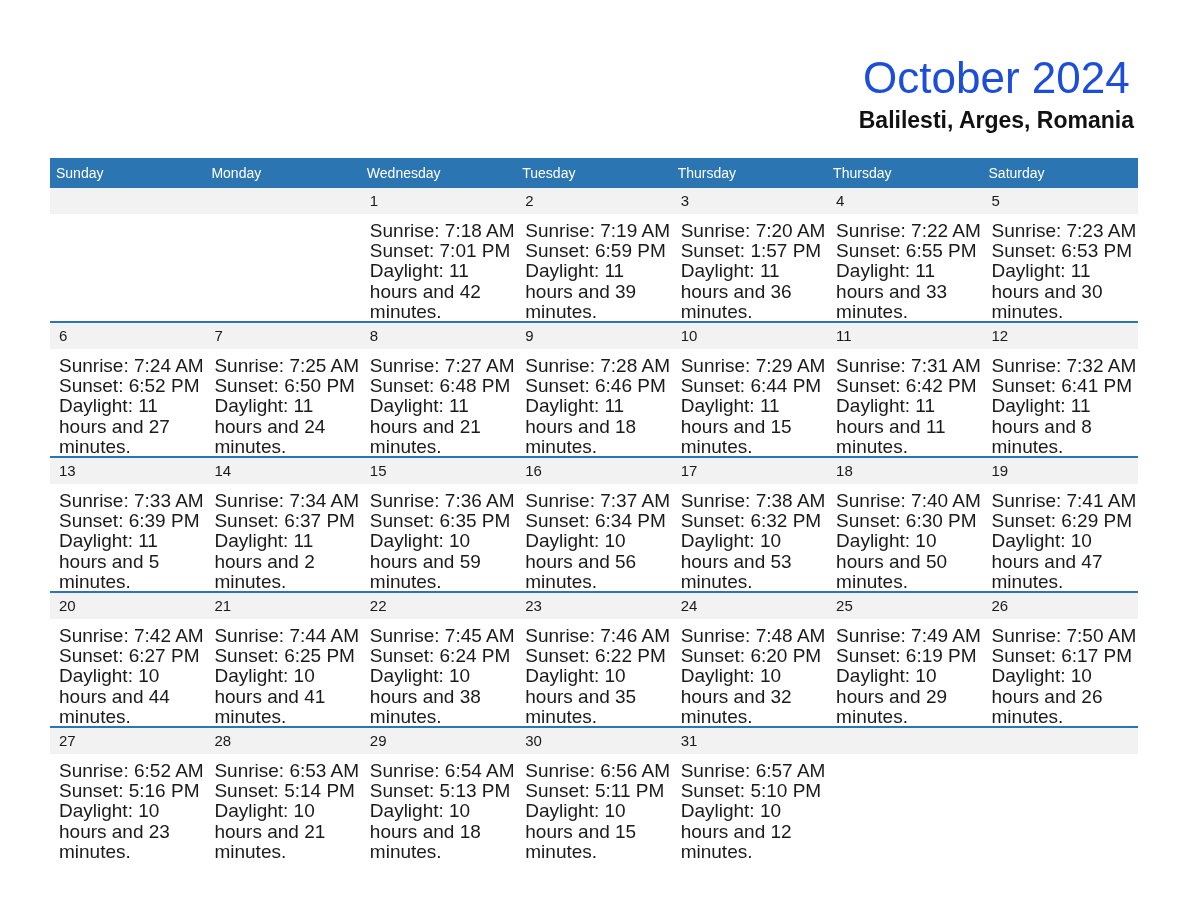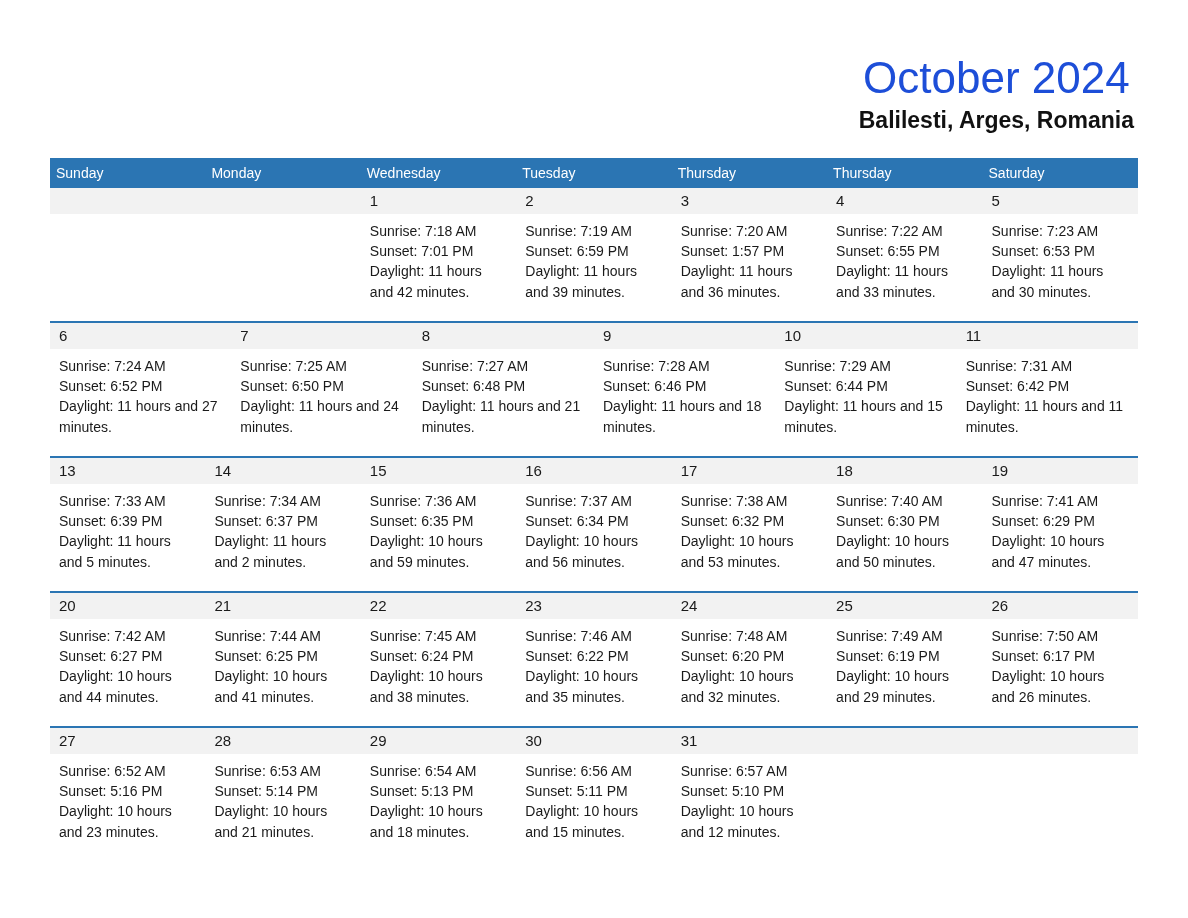--- a/index.html
+++ b/index.html
@@ -121,21 +121,21 @@
     height: 26px;
     background: #f2f2f2;
     font-size: 15px;
     color: #1a1a1a;
     line-height: 26px;
     padding-left: 9px;
   }
   .day-cell.empty .day-num-strip { background: #f2f2f2; }
   .day-body {
     padding: 7px 9px 0 9px;
-    font-size: 14px;
+    font-size: 19px;
     line-height: 20.2px;
     color: #1a1a1a;
   }
   .day-body div { white-space: nowrap; }
   .day-body .wrap { white-space: normal; }
 </style>
 </head>
 <body>
 
 <div class="page">
@@ -253,20 +253,28 @@
             </div>
           </div>
           <div class="day-cell">
             <div class="day-num-strip">11</div>
             <div class="day-body">
               <div>Sunrise: 7:31 AM</div>
               <div>Sunset: 6:42 PM</div>
               <div class="wrap">Daylight: 11 hours and 11 minutes.</div>
             </div>
           </div>
+          <div class="day-cell">
+            <div class="day-num-strip">12</div>
+            <div class="day-body">
+              <div>Sunrise: 7:32 AM</div>
+              <div>Sunset: 6:41 PM</div>
+              <div class="wrap">Daylight: 11 hours and 8 minutes.</div>
+            </div>
+          </div>
         </div>
         <div class="week-row">
           <div class="day-cell">
             <div class="day-num-strip">13</div>
             <div class="day-body">
               <div>Sunrise: 7:33 AM</div>
               <div>Sunset: 6:39 PM</div>
               <div class="wrap">Daylight: 11 hours and 5 minutes.</div>
             </div>
           </div>

